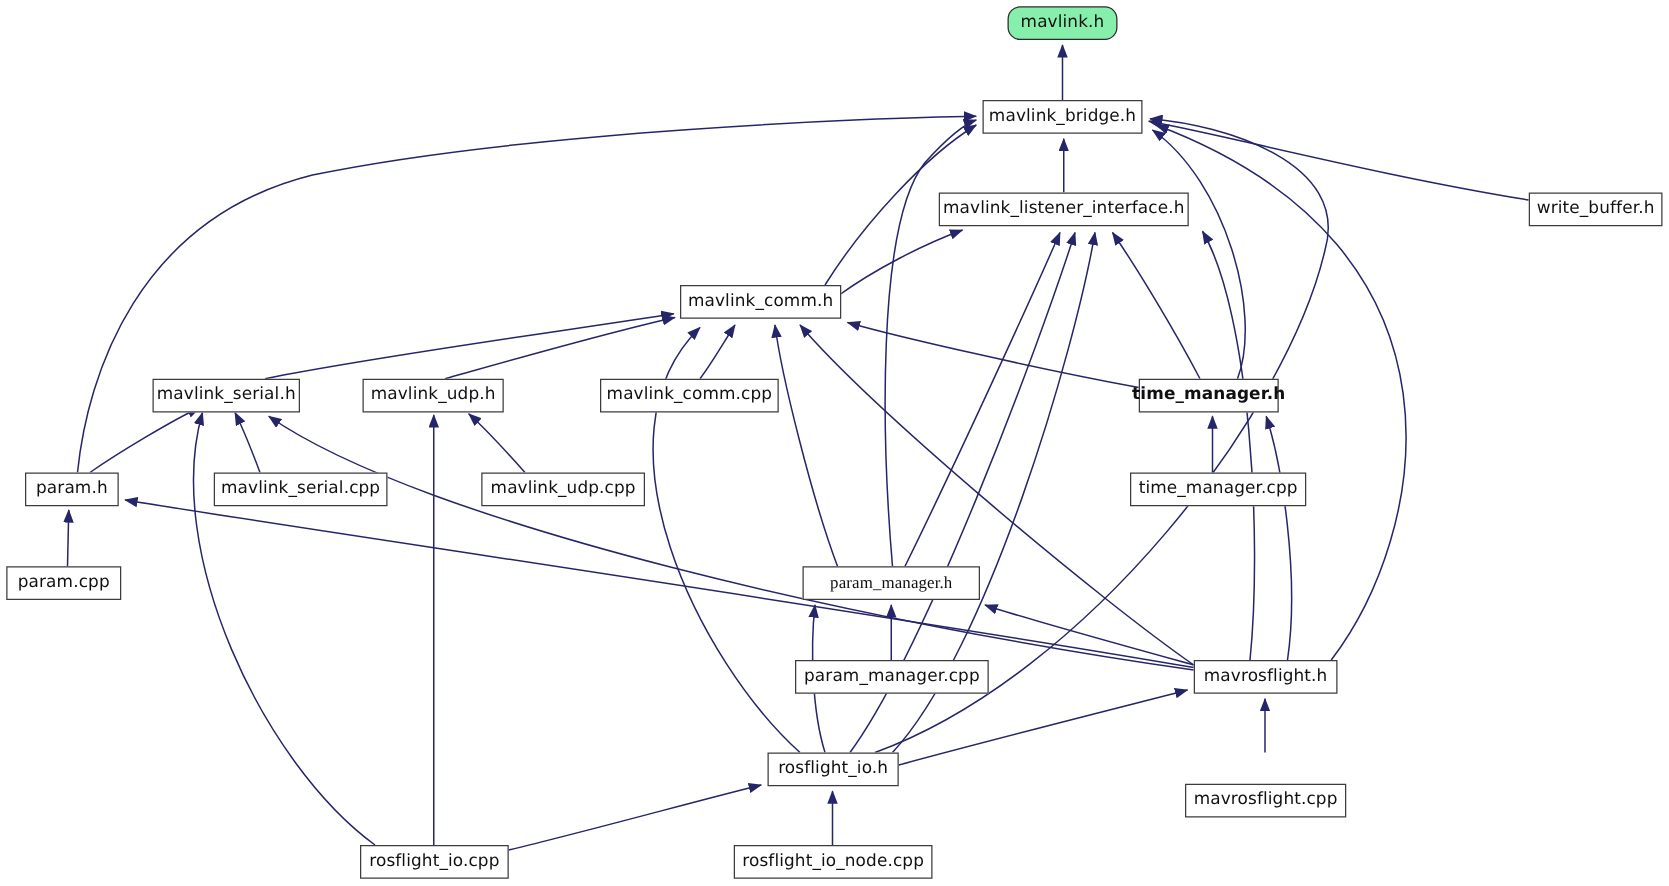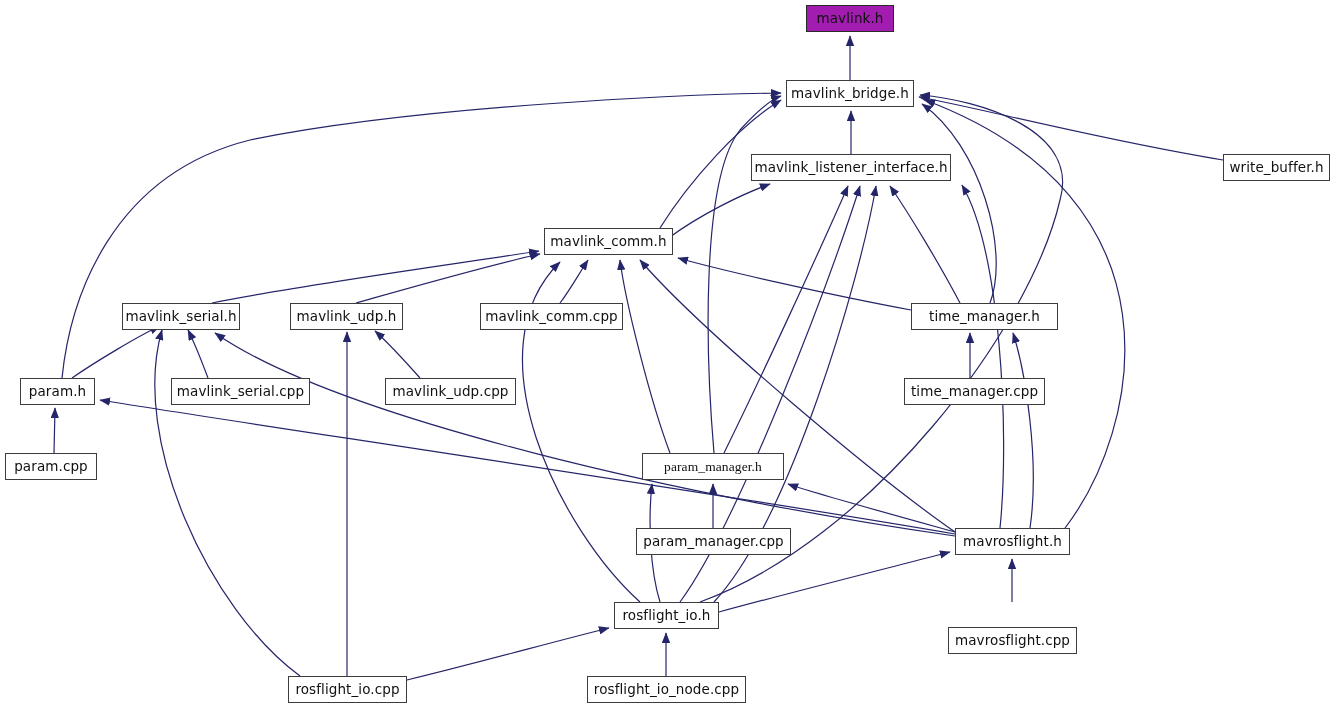--- a/index.html
+++ b/index.html
@@ -33,22 +33,23 @@
     font-size: 13.5px;
     line-height: 1;
     display: flex;
     align-items: center;
     justify-content: center;
     white-space: nowrap;
     letter-spacing: 0.1px;
     z-index: 5;
   }
   .gnode.highlight {
-    background: #a21caf;
+    background: #86efac;
     border-color: #2a2a2a;
+    border-radius: 10px;
   }
   .gnode .lbl {
     display: block;
     transform: translateY(-0.5px);
   }
 </style>
 </head>
 <body>
 
 <div id="graph-canvas">
@@ -118,21 +119,21 @@
       </div>
       <div class="gnode" style="left: 122px; top: 303px; width: 118px; height: 27px;">
         <span class="lbl">mavlink_serial.h</span>
       </div>
       <div class="gnode" style="left: 290px; top: 303px; width: 113px; height: 27px;">
         <span class="lbl">mavlink_udp.h</span>
       </div>
       <div class="gnode" style="left: 480px; top: 303px; width: 143px; height: 27px;">
         <span class="lbl">mavlink_comm.cpp</span>
       </div>
-      <div class="gnode" style="left: 911px; top: 303px; width: 147px; height: 27px;">
+      <div class="gnode" style="left: 911px; top: 303px; width: 112px; height: 27px; font-weight: bold;">
         <span class="lbl">time_manager.h</span>
       </div>
       <div class="gnode" style="left: 20px; top: 378px; width: 75px; height: 27px;">
         <span class="lbl">param.h</span>
       </div>
       <div class="gnode" style="left: 171px; top: 378px; width: 139px; height: 27px;">
         <span class="lbl">mavlink_serial.cpp</span>
       </div>
       <div class="gnode" style="left: 385px; top: 378px; width: 131px; height: 27px;">
         <span class="lbl">mavlink_udp.cpp</span>

